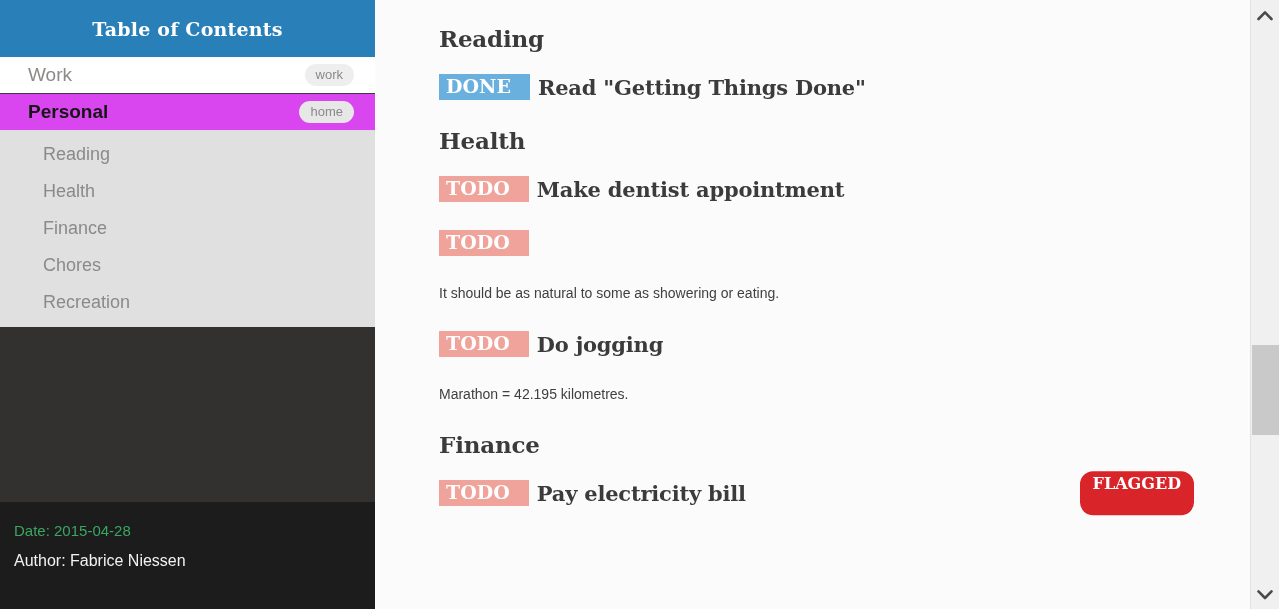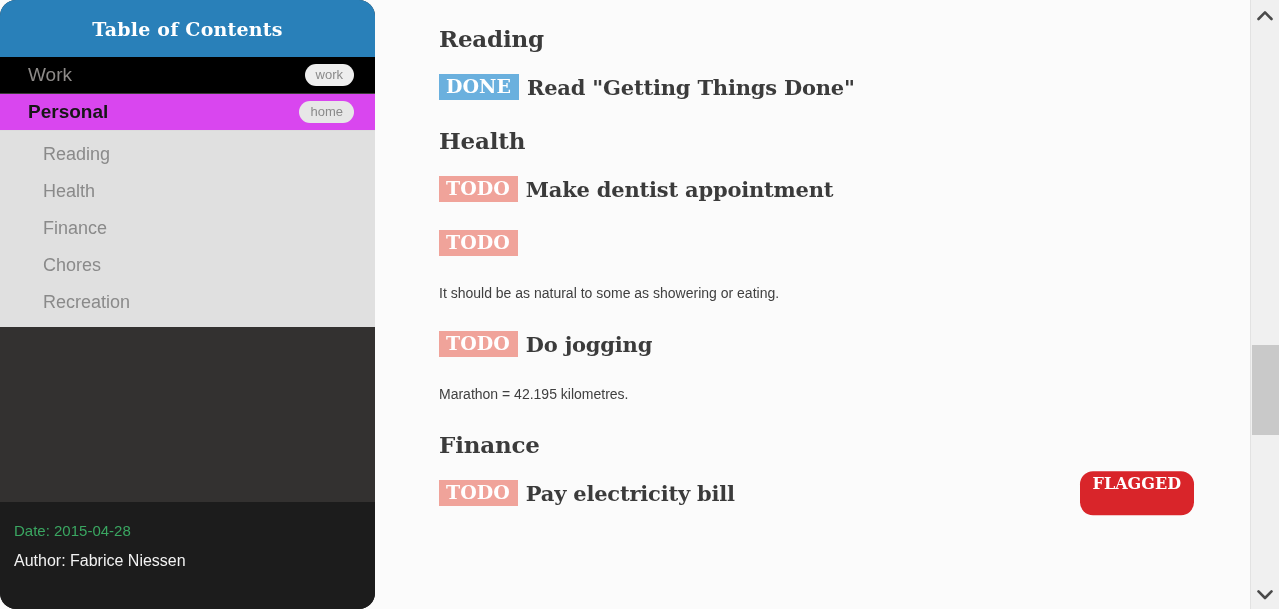--- a/index.html
+++ b/index.html
@@ -20,21 +20,20 @@
   }
 
   
   #sidebar {
     width: 375px;
     height: 609px;
     background: #333130;
     flex: 0 0 375px;
     position: relative;
     overflow: hidden;
-    border-radius: 16px;
   }
 
   #sidebar-header {
     height: 57px;
     background: #2980b9;
     color: #ffffff;
     display: flex;
     align-items: center;
     justify-content: center;
   }
@@ -55,21 +54,21 @@
     padding-left: 28px;
     padding-right: 12px;
     position: relative;
   }
   .toc-top-item .label {
     font-size: 19px;
     font-weight: normal;
   }
 
   .toc-top-item.level-work {
-    background: #000000;
+    background: #ffffff;
     border-bottom: 1px solid #3d3b3a;
   }
   .toc-top-item.level-work .label { color: #8d8a88; }
 
   .toc-top-item.level-active {
     background: #d946ef;
     border-bottom: 1px solid #dcdcdc;
   }
   .toc-top-item.level-active .label {
     color: #161616;
@@ -154,21 +153,21 @@
     align-items: center;
     margin: 0 0 26px 0;
     min-height: 28px;
   }
 
   .kw {
     font-family: "DejaVu Serif", "Liberation Serif", serif;
     font-weight: bold;
     font-size: 19px;
     color: #ffffff;
-    padding: 3px 8px 4px 7px;
+    padding: 3px 19px 4px 7px;
     line-height: 1.05;
     display: inline-block;
     margin-right: 8px;
   }
   .kw-todo { background: #f0a39a; }
   .kw-done { background: #6ab0de; }
 
   .task-title {
     font-family: "DejaVu Serif", "Liberation Serif", serif;
     font-weight: bold;

